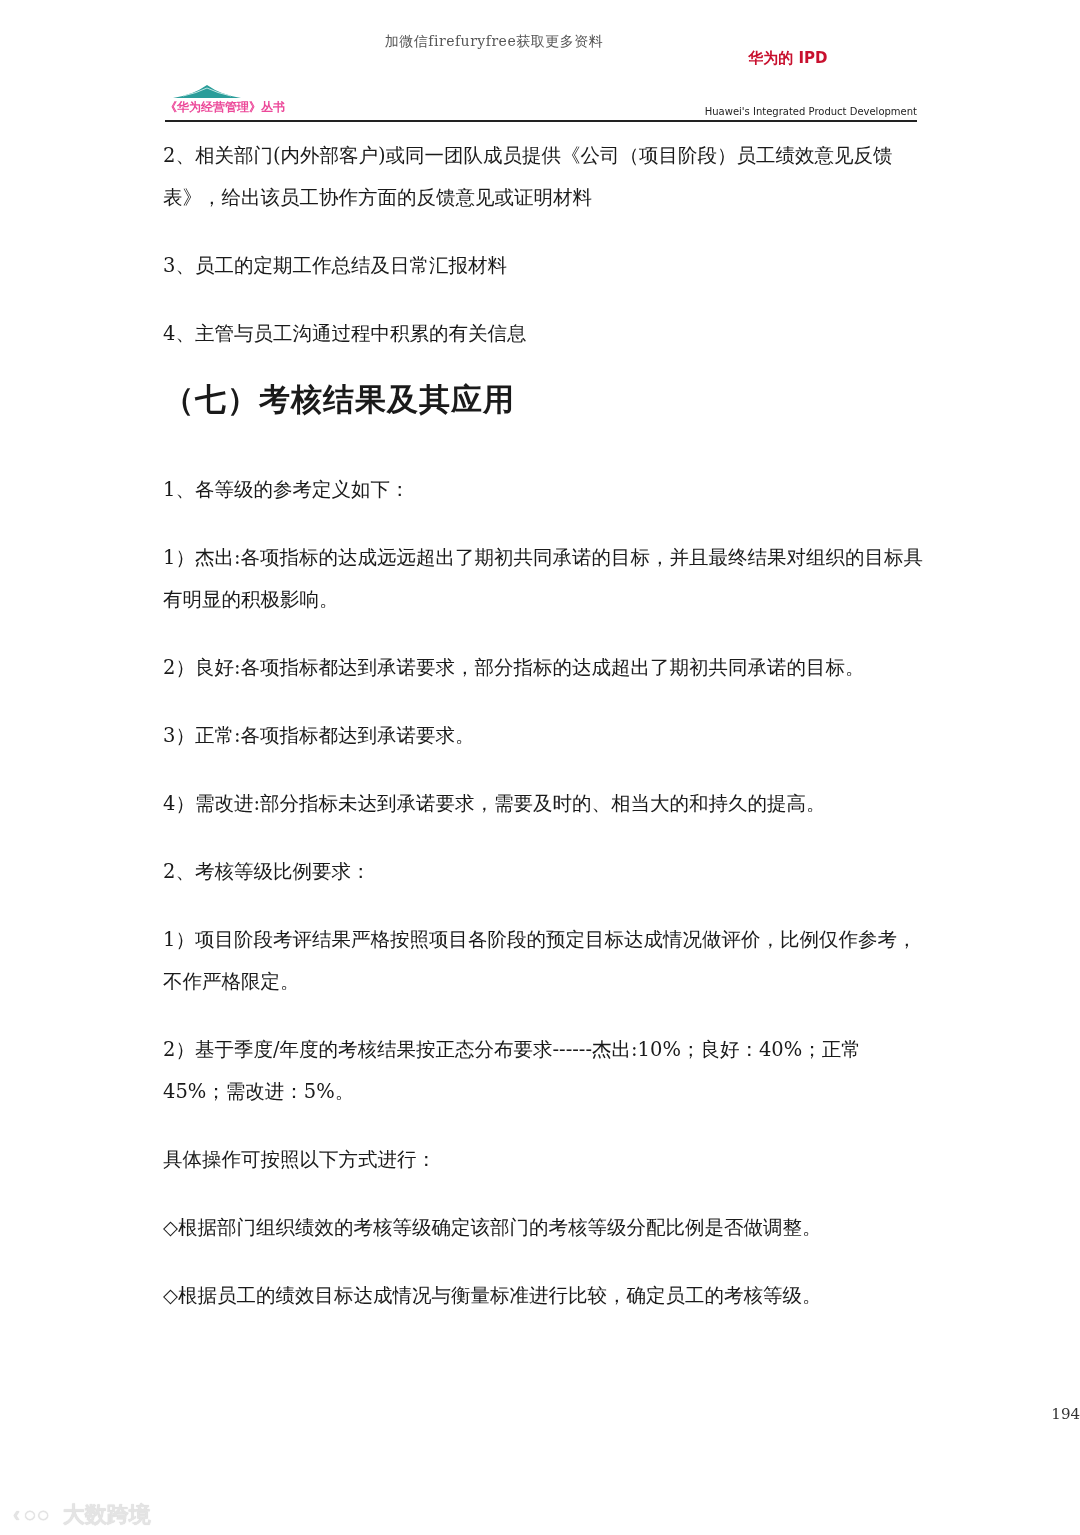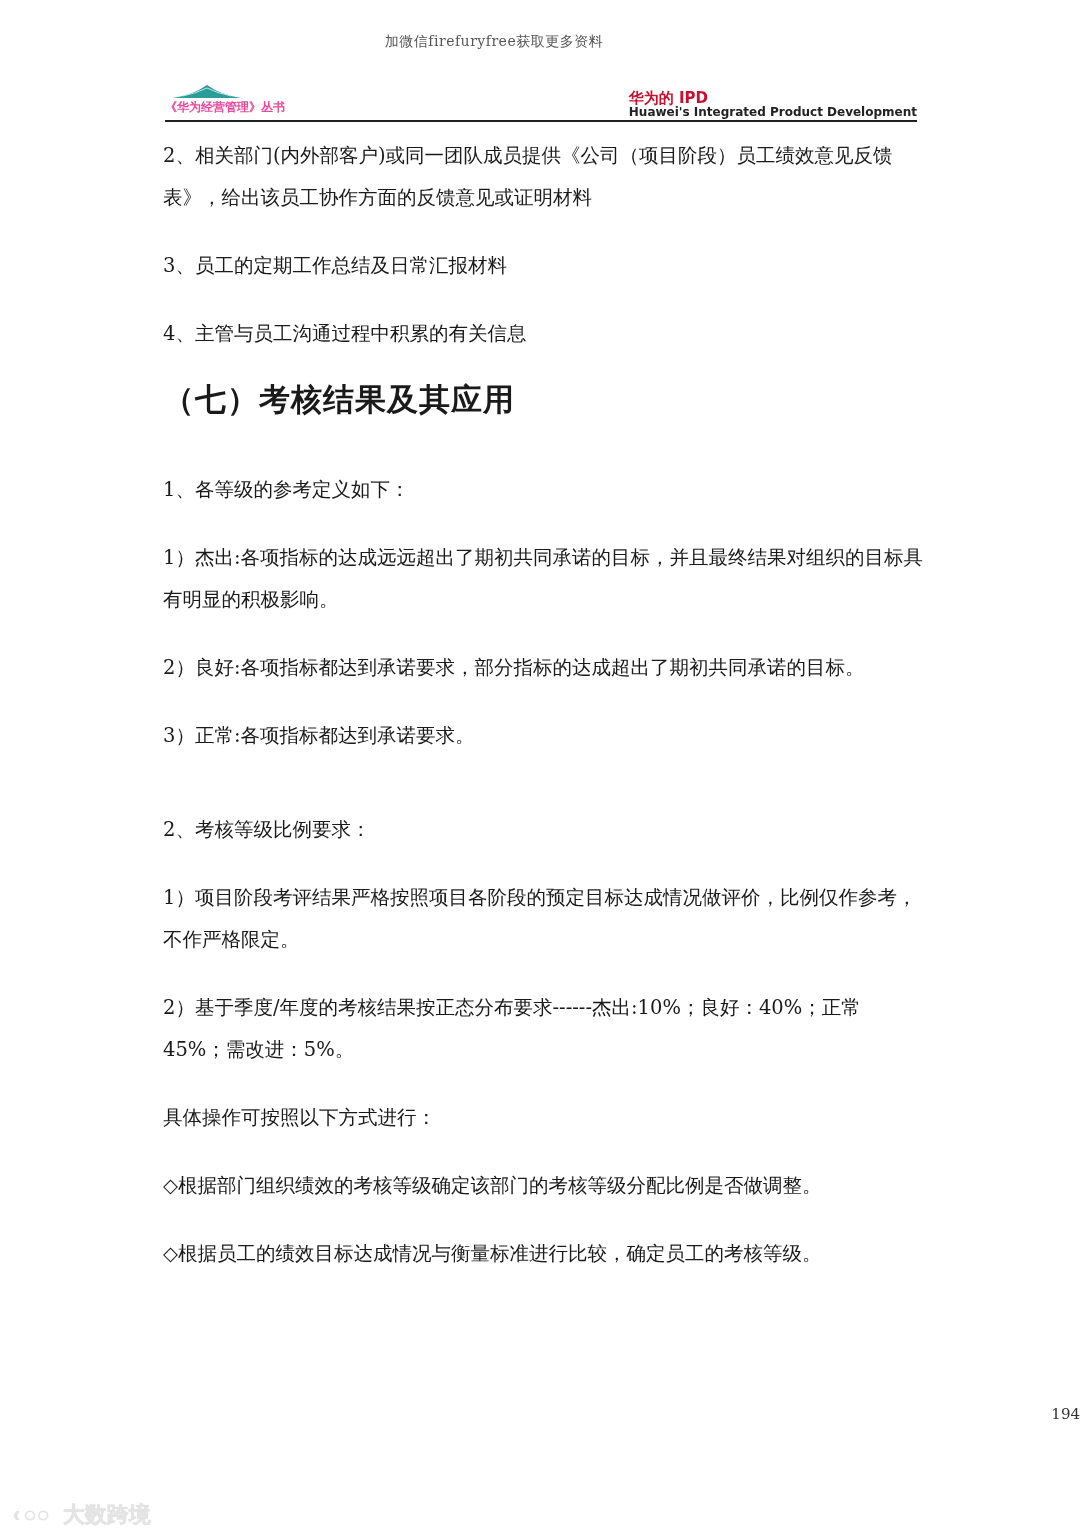--- a/index.html
+++ b/index.html
@@ -17,29 +17,29 @@
     border-bottom: 2px solid #222;
   }
   .header-left { position: absolute; left: 0; bottom: 4px; }
   .logo-mountain {
     position: absolute; left: 8px; bottom: 18px; width: 68px; height: 14px;
   }
   .series-title {
     font-size: 12px; font-weight: bold; color: #ec4899;
     font-family: "DejaVu Sans", sans-serif;
   }
-  .header-right { position: absolute; right: 0; bottom: 3px; text-align: left; }
+  .header-right { position: absolute; right: 0; bottom: 3px; text-align: center; }
   .ipd-title {
     font-size: 15px; font-weight: bold; color: #c8102e;
     font-family: "DejaVu Sans", sans-serif; line-height: 17px;
     margin-right: 46px;
   }
   .ipd-sub {
-    font-size: 12px; font-weight: bold; color: #222;
-    font-family: "DejaVu Sans", sans-serif; line-height: 10px;
+    font-size: 10px; font-weight: normal; color: #222;
+    font-family: "DejaVu Sans", sans-serif; line-height: 10px; margin-top: 40px;
   }
   .content { position: absolute; left: 163px; top: 135px; width: 760px; }
   .p {
     font-size: 19.5px; line-height: 42px; margin: 0;
   }
   .gap { height: 26px; }
   .h2 {
     font-size: 31px; font-weight: bold; margin: 20px 0 20px 0; line-height: 48px;
     font-family: "DejaVu Sans", sans-serif; letter-spacing: 1px;
   }
@@ -84,20 +84,21 @@
 
   <div class="gap"></div>
   <p class="p">1、各等级的参考定义如下：</p>
   <div class="gap"></div>
   <p class="p">1）杰出:各项指标的达成远远超出了期初共同承诺的目标，并且最终结果对组织的目标具有明显的积极影响。</p>
   <div class="gap"></div>
   <p class="p">2）良好:各项指标都达到承诺要求，部分指标的达成超出了期初共同承诺的目标。</p>
   <div class="gap"></div>
   <p class="p">3）正常:各项指标都达到承诺要求。</p>
   <div class="gap"></div>
+  <p class="p">4）需改进:部分指标未达到承诺要求，需要及时的、相当大的和持久的提高。</p>
   <div class="gap"></div>
   <p class="p">2、考核等级比例要求：</p>
   <div class="gap"></div>
   <p class="p">1）项目阶段考评结果严格按照项目各阶段的预定目标达成情况做评价，比例仅作参考，不作严格限定。</p>
   <div class="gap"></div>
   <p class="p">2）基于季度/年度的考核结果按正态分布要求------杰出:10%；良好：40%；正常45%；需改进：5%。</p>
   <div class="gap"></div>
   <p class="p">具体操作可按照以下方式进行：</p>
   <div class="gap"></div>
   <p class="p">◇根据部门组织绩效的考核等级确定该部门的考核等级分配比例是否做调整。</p>

